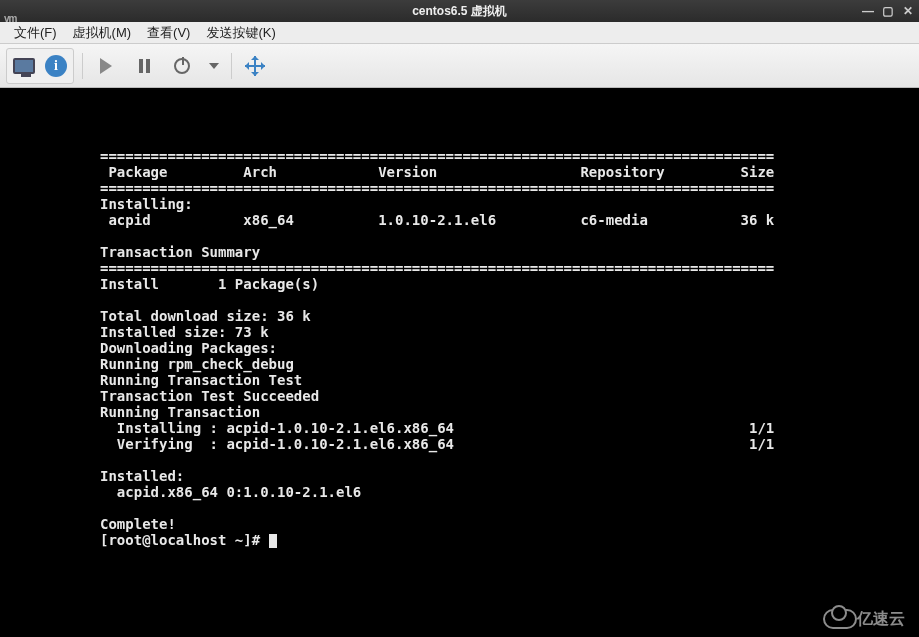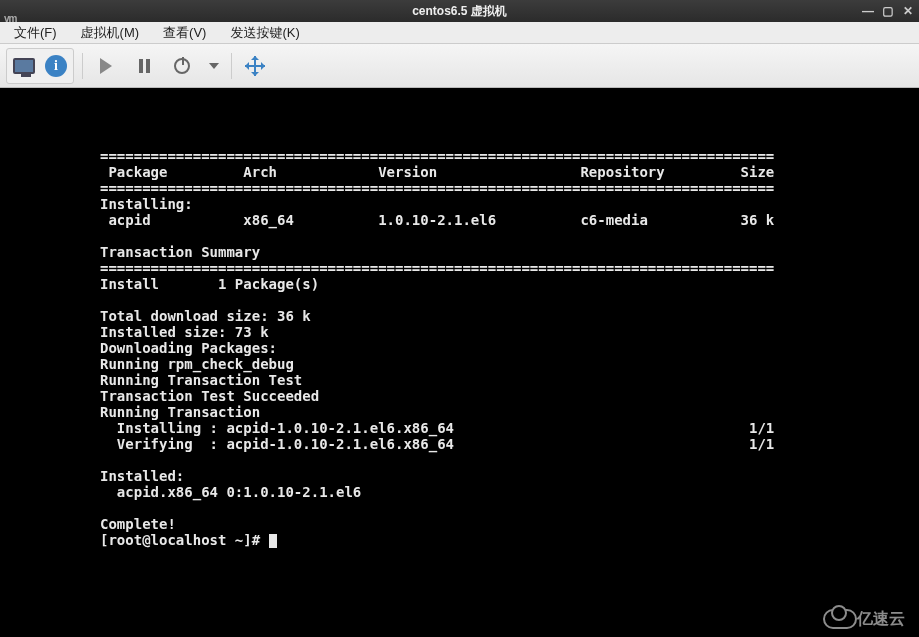--- a/index.html
+++ b/index.html
@@ -45,21 +45,21 @@
     letter-spacing: -1px;
     margin-top: 14px;
   }
   .menubar {
     height: 22px;
     background: #ededed;
     border-bottom: 1px solid #ccc;
     display: flex;
     align-items: center;
     padding-left: 6px;
-    gap: 8px;
+    gap: 0;
   }
   .menubar .menu-item {
     padding: 2px 8px;
     cursor: pointer;
     color: #222;
   }
   .toolbar {
     height: 44px;
     background: linear-gradient(#f5f5f5, #e6e6e6);
     border-bottom: 1px solid #bbb;

